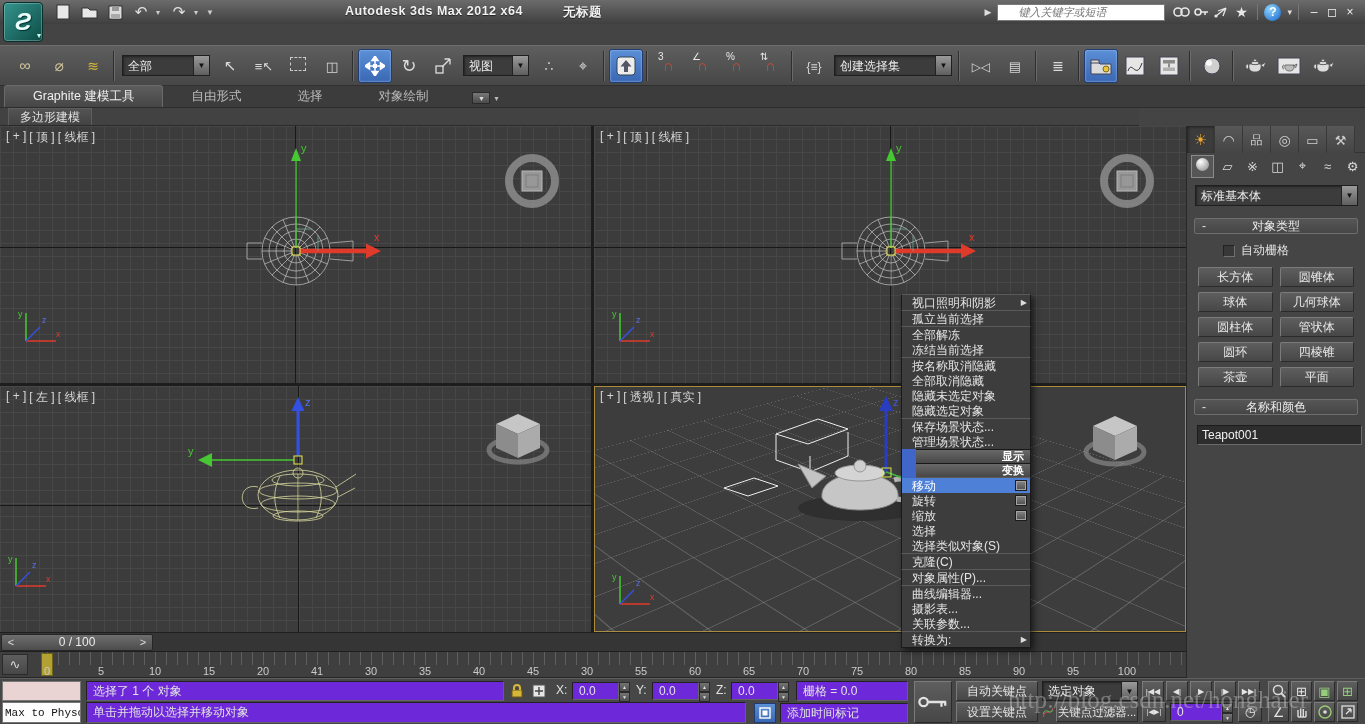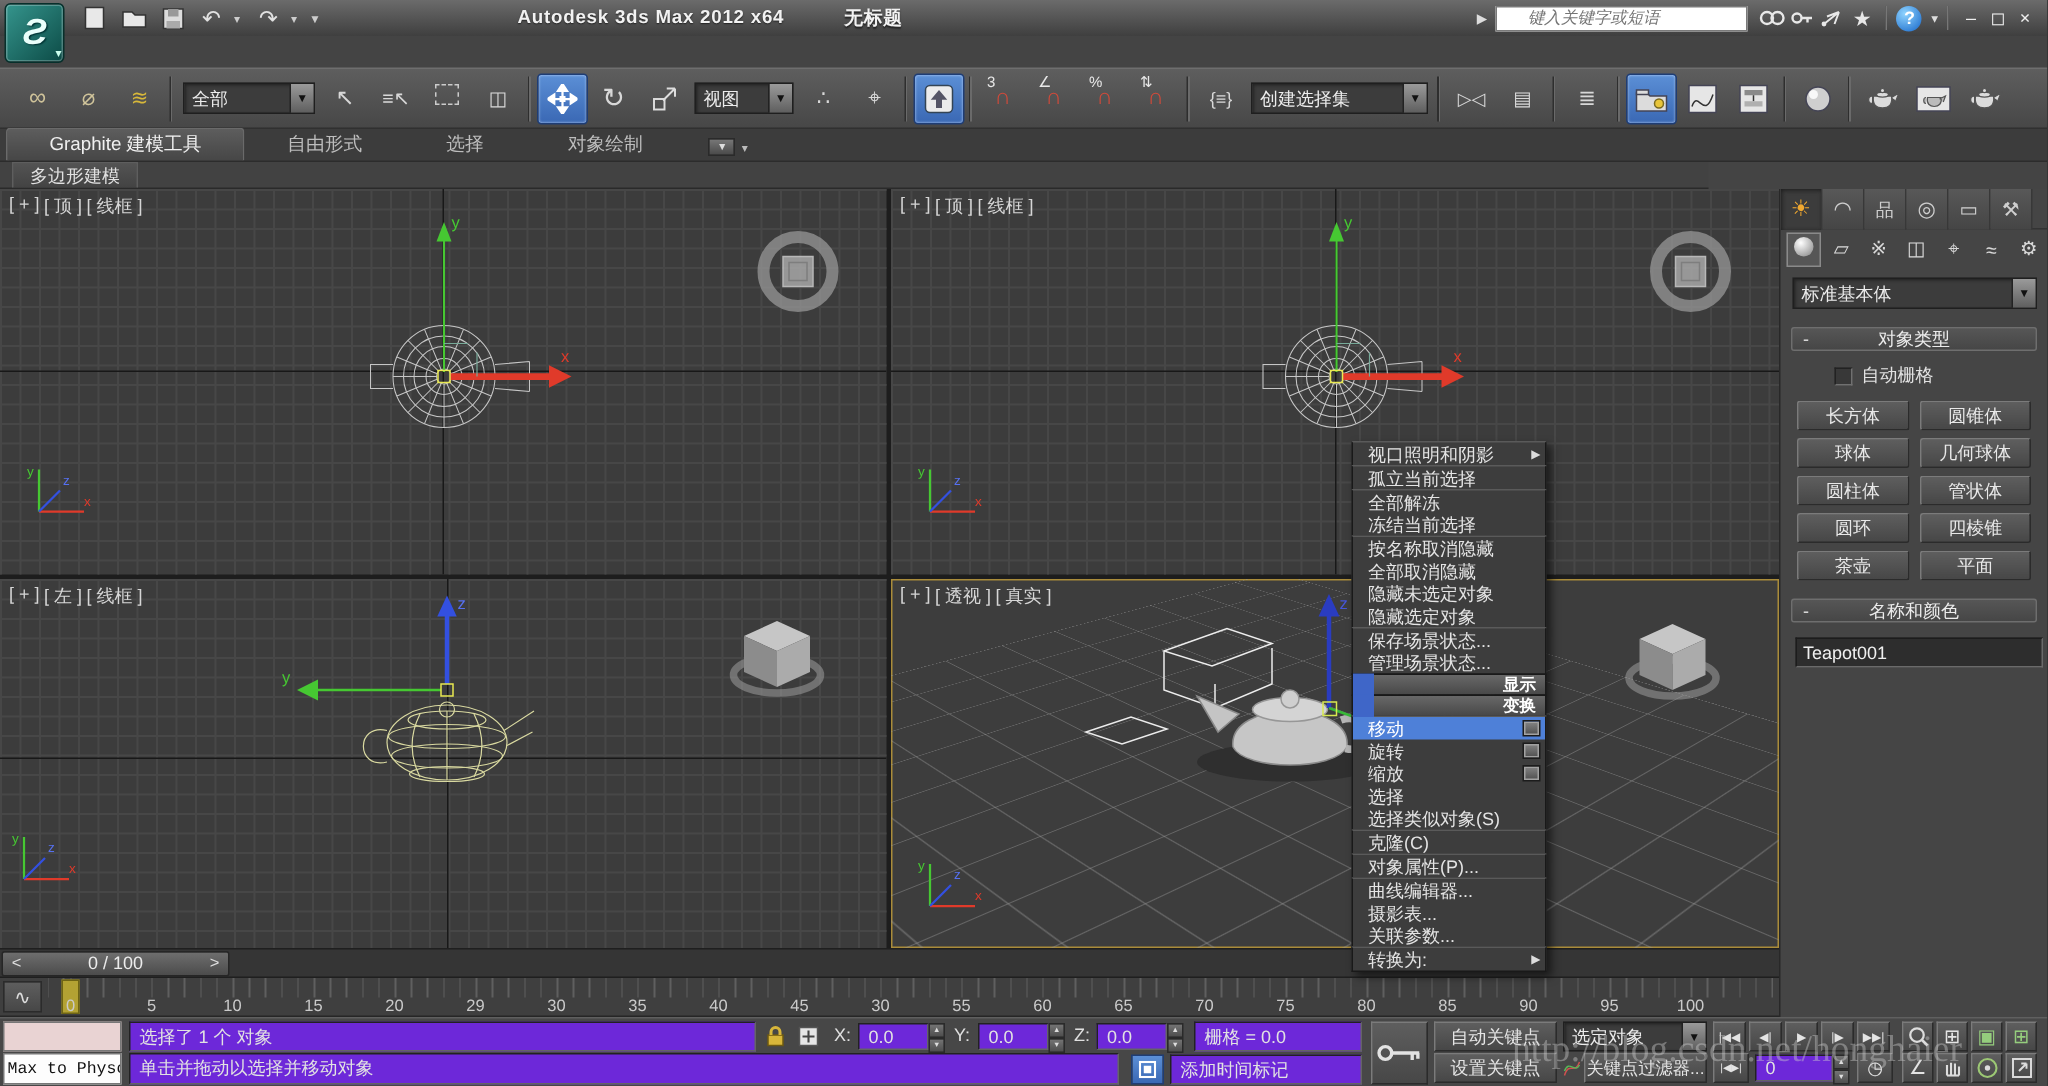--- a/index.html
+++ b/index.html
@@ -823,21 +823,21 @@
   <div id="trackbar">
     <div class="tb-btn">∿</div>
     <div class="ruler"></div>
     <div id="tmark"></div>
     <div id="ticks">
         <span class="tick-num" style="left: 47px;">0</span>
         <span class="tick-num" style="left: 101px;">5</span>
         <span class="tick-num" style="left: 155px;">10</span>
         <span class="tick-num" style="left: 209px;">15</span>
         <span class="tick-num" style="left: 263px;">20</span>
-        <span class="tick-num" style="left: 317px;">29</span>
+        <span class="tick-num" style="left: 317px;">41</span>
         <span class="tick-num" style="left: 371px;">30</span>
         <span class="tick-num" style="left: 425px;">35</span>
         <span class="tick-num" style="left: 479px;">40</span>
         <span class="tick-num" style="left: 533px;">45</span>
         <span class="tick-num" style="left: 587px;">30</span>
         <span class="tick-num" style="left: 641px;">55</span>
         <span class="tick-num" style="left: 695px;">60</span>
         <span class="tick-num" style="left: 749px;">65</span>
         <span class="tick-num" style="left: 803px;">70</span>
         <span class="tick-num" style="left: 857px;">75</span>

